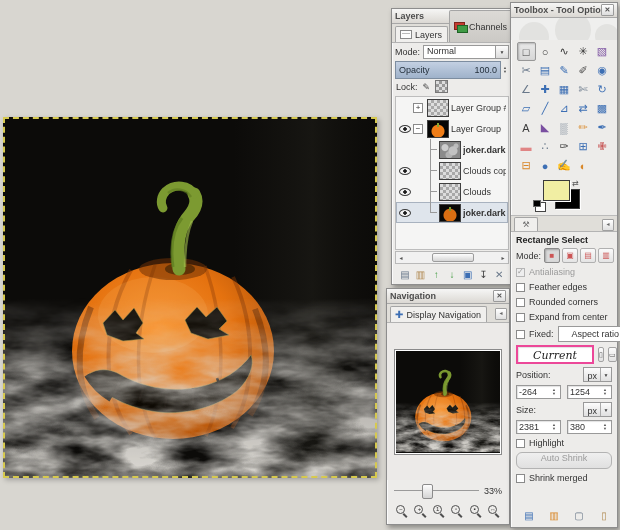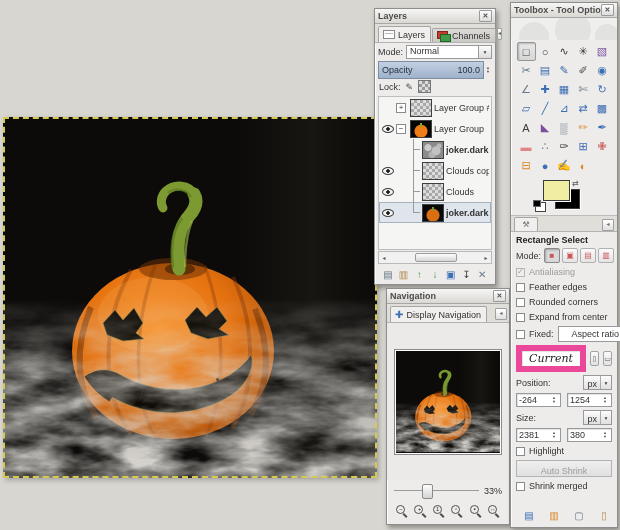--- a/index.html
+++ b/index.html
@@ -7,21 +7,21 @@
        font-family:"Liberation Sans",sans-serif;font-size:9px;color:#333;-webkit-font-smoothing:antialiased}
   .panel{position:absolute;background:#edecea;border:1px solid #8d8d8d;
          box-shadow:2px 3px 5px rgba(0,0,0,.35), inset 1px 1px 0 #fbfbfb;display:flex;flex-direction:column;box-sizing:border-box}
   .tbar{height:14px;flex:none;background:linear-gradient(#f6f6f5,#dbd8d3);border-bottom:1px solid #a7a7a7;
         display:flex;align-items:center;padding:0 3px;font-weight:bold;color:#4c4c4c}
   .tbar .ttl{flex:1;font-size:9px;white-space:nowrap;overflow:hidden}
   .xbtn{width:11px;height:10px;flex:none;border:1px solid #9a9a9a;background:linear-gradient(#fff,#ddd);
         font-size:7px;line-height:9px;text-align:center;color:#555;border-radius:1px}
   .tabrow{flex:none;display:flex;align-items:flex-end;background:#e0ded9;padding:2px 2px 0 3px;border-bottom:1px solid #b3b3b3;height:19px;box-sizing:border-box;gap:1px}
   .tab{display:flex;align-items:center;gap:3px;padding:2px 5px 2px 4px;border:1px solid #a5a5a5;border-bottom:none;
-       background:linear-gradient(#dcdad6,#cbc9c5);border-radius:2px 2px 0 0;height:14px;box-sizing:border-box}
+       background:linear-gradient(#dcdad6,#cbc9c5);border-radius:2px 2px 0 0;height:32px;box-sizing:border-box}
   .tab.active{background:#f0efed;height:16px}
   .cornerbtn{margin-left:auto;width:10px;height:10px;border:1px solid #a0a0a0;background:linear-gradient(#fff,#e0e0e0);
        font-size:6px;line-height:9px;text-align:center;color:#666;align-self:center;border-radius:1px}
   
   #canvas{position:absolute;left:3px;top:117px;width:374px;height:361px;background:#0c0b09;
           outline:2px dashed #d6c94f;outline-offset:-2px;box-shadow:2px 2px 5px rgba(0,0,0,.25)}
   #canvas svg{display:block}
   
   .comborow{display:flex;align-items:center;gap:3px;padding:2px 3px;flex:none}
   .combo{flex:1;display:flex;align-items:flex-start;height:14px;border:1px solid #999;background:#fff;box-sizing:border-box}
@@ -107,30 +107,30 @@
   .cb.checked::after{content:"✓";position:absolute;left:0;top:-2px;font-size:8px;color:#444}
   .cb.dim{border-color:#b5b5b5;background:#eee}
   .cb.dim::after{color:#9a9a9a}
   .dim-label{color:#9b9b9b}
   .minicombo{margin-left:auto;display:flex;align-items:flex-end;height:13px;border:1px solid #999;background:linear-gradient(#fcfcfc,#e0e0e0)}
   .minicombo .cv{padding:0 3px}
   .minicombo .cbtn{width:10px;height:100%;border-left:1px solid #aaa;font-size:5px;display:flex;align-items:center;justify-content:center;color:#444}
   .fixedcombo{flex:1;display:flex;align-items:center;height:14px;border:1px solid #999;background:#fff}
   .fixedcombo .cv{flex:1;padding:0 13px;white-space:nowrap;overflow:hidden}
   .fixedcombo .cbtn{width:12px;height:100%;border-left:1px solid #999;background:linear-gradient(#fcfcfc,#dcdcdc);font-size:5px;display:flex;align-items:center;justify-content:center;color:#444}
-  .curr{flex:1;height:15px;border:6px solid #ec4899;background:#fff;box-shadow:inset 1px 1px 1px rgba(0,0,0,.12);
-        display:flex;align-items:center;padding:0 7px;font-family:"DejaVu Serif",serif;font-style:italic;font-size:11px;color:#222}
+  .curr{flex:1;height:15px;border:2px solid #ec4899;background:#fff;box-shadow:inset 1px 1px 1px rgba(0,0,0,.12);
+        display:flex;align-items:flex-end;padding:0 15px;font-family:"DejaVu Serif",serif;font-style:italic;font-size:11px;color:#222}
   .tinybtn{width:13px;height:13px;border:1px solid #a3a3a3;background:linear-gradient(#fbfbfb,#e2e2e2);border-radius:2px;
         display:flex;align-items:center;justify-content:center;font-size:7px;color:#555}
   .fld{flex:1;height:14px;border:1px solid #999;background:#fff;box-shadow:inset 1px 1px 1px rgba(0,0,0,.12);
        display:flex;align-items:center;padding:0 2px;box-sizing:border-box}
   .fld .fv{flex:1}
   .fldpair{display:flex;gap:6px;flex:none}
-  .bigbtn{height:15px;border:1px solid #b3b3b3;background:linear-gradient(#efefef,#e0e0e0);border-radius:0;
-       display:flex;align-items:flex-end;justify-content:center;color:#9b9b9b;flex:none}
+  .bigbtn{height:15px;border:1px solid #b3b3b3;background:linear-gradient(#efefef,#e0e0e0);border-radius:6px;
+       display:flex;align-items:flex-start;justify-content:center;color:#9b9b9b;flex:none}
   .tfoot{margin-top:auto;flex:none;display:flex;gap:13px;padding:3px 2px 2px 7px;align-items:center}
   .tfbtn{width:14px;height:13px;display:flex;align-items:center;justify-content:center;font-size:10px;border:1px solid transparent}
   
   .ic-layers{width:12px;height:9px;background:#fdfdfd;border:1px solid #8a8a8a;box-sizing:border-box;position:relative}
   .ic-layers::after{content:"";position:absolute;left:1px;top:2px;right:1px;border-top:1px solid #bbb}
   .ic-channels{width:12px;height:9px;position:relative}
   .ic-channels::before{content:"";position:absolute;left:0;top:0;width:9px;height:6px;background:#c43c30;border:1px solid #7e241c}
   .ic-channels::after{content:"";position:absolute;left:3px;top:3px;width:9px;height:6px;background:#3f9b45;border:1px solid #1f6326}
   .ic-move{color:#3d6fb4;font-size:10px;line-height:10px}
   .ic-brushlock{font-size:9px;color:#444}
@@ -194,21 +194,21 @@
 
         <g mask="url(#fogmask)">
           <rect x="0" y="180" width="374" height="181" filter="url(#fogf)"></rect>
         </g>
       </symbol>
     </defs>
     <use href="#scene" x="0" y="0" width="374" height="361"></use>
   </svg>
 </div>
 
-<div class="panel" style="left:374px;top:8px;width:122px;height:277px">
+<div class="panel" style="left:391px;top:8px;width:122px;height:277px">
   <div class="tbar">
     <span class="ttl">Layers</span>
     <span class="xbtn">✕</span>
   </div>
   <div class="tabrow">
     <div class="tab active">
       <span class="ic-layers"></span>
       <span>Layers</span>
     </div>
     <div class="tab">

